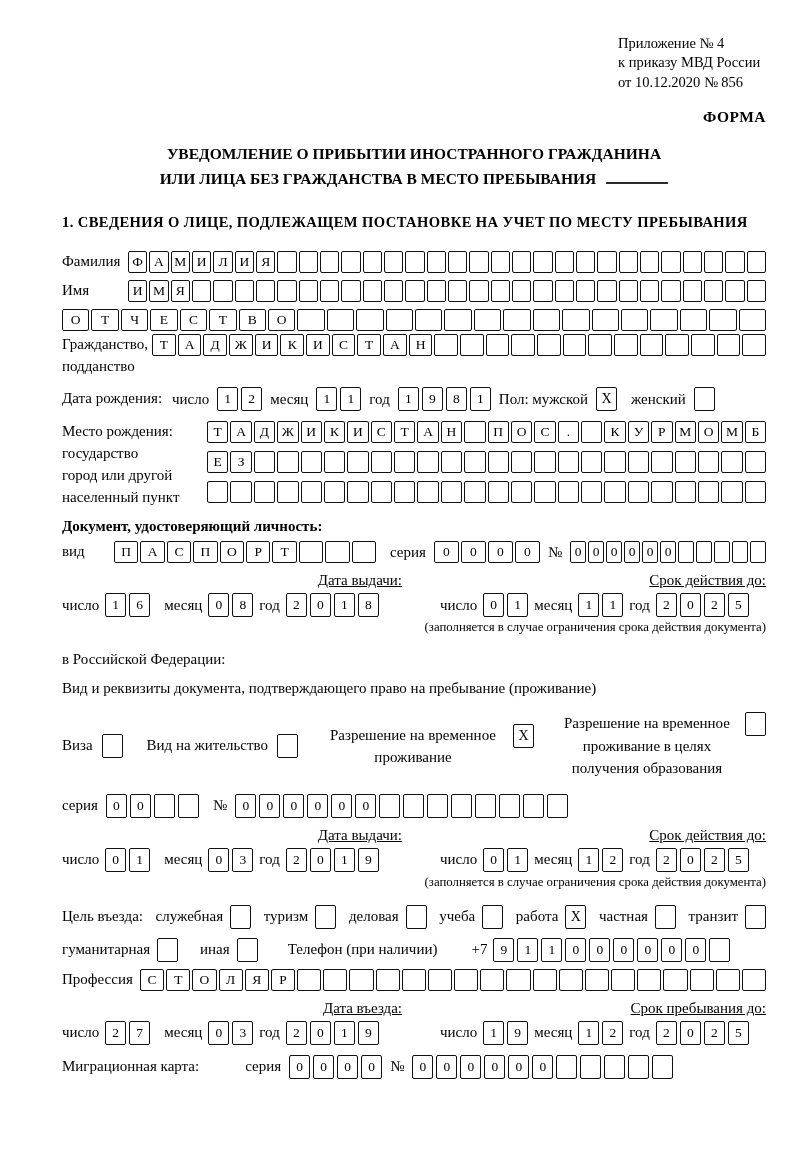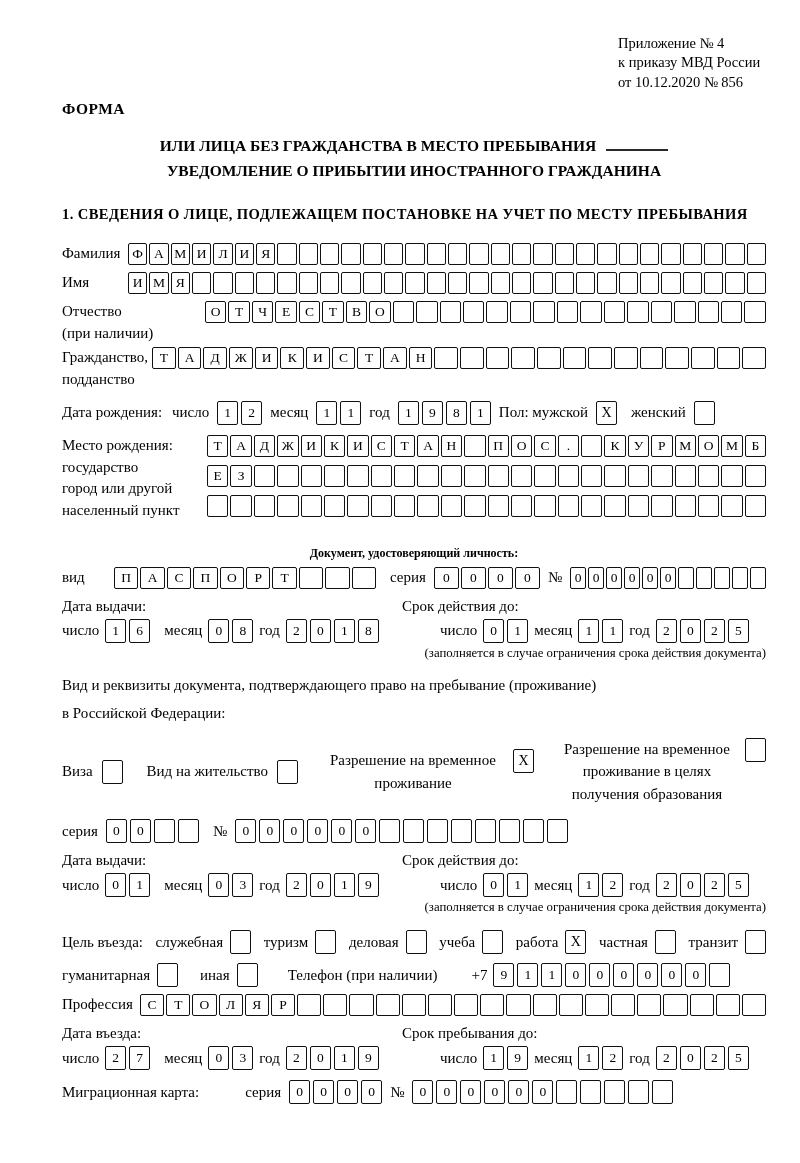--- a/index.html
+++ b/index.html
@@ -6,21 +6,21 @@
   html,body { background:#fff; }
   body {
     width:800px; height:1163px; overflow:hidden;
     color:#000; font-family:"Liberation Serif", serif; font-size:15px;
   }
   .page { padding:34px 34px 0 62px; width:800px; }
 
   
   .hdr { margin-left:556px; line-height:1.34; font-size:14.5px; }
   .hdr-sub { margin-top:5px; font-size:13.5px; line-height:1.34; }
-  .forma { font-weight:bold; font-size:15.5px; margin-top:8px; letter-spacing:.5px; }
+  .forma { text-align:right; font-weight:bold; font-size:15.5px; margin-top:16px; letter-spacing:.5px; }
 
   .title { text-align:center; font-weight:bold; font-size:15.5px; margin-top:16px; line-height:1.6; }
   .blank-line { display:inline-block; width:62px; border-bottom:2px solid #2a2a2a; margin-left:10px; vertical-align:baseline; }
 
   .sec-heading { font-weight:bold; font-size:14.6px; margin-top:22px; letter-spacing:.4px; }
 
   
   .frow { display:flex; align-items:center; margin-top:7px; }
   .frow.top { align-items:flex-start; }
   .lbl { flex:none; line-height:1.45; }
@@ -41,31 +41,31 @@
   }
 
   
   .inlinerow { display:flex; align-items:center; gap:8px; flex:1; }
   .inlinerow .t { flex:none; }
 
   
   .bp-lines { flex:1; display:flex; flex-direction:column; gap:8px; }
 
   
-  .doc-heading { text-align:center; font-weight:bold; font-size:12px; margin-top:24px; }
+  .doc-heading { font-weight:bold; font-size:15px; margin-top:10px; }
   .vid-cells { flex:0 0 262px; }
   .ser4 { flex:0 0 106px; }
   .numfill { flex:1; }
   .gap8 { width:8px; flex:none; } .gap14 { width:14px; flex:none; }
 
   
   .dates { display:flex; margin-top:9px; }
   .dcol-l { flex:0 0 340px; }
   .dcol-r { flex:1; }
-  .dhead { text-align:left; margin-bottom:4px; }
+  .dhead { text-align:right; margin-bottom:4px;text-decoration:underline; }
   .dg { display:flex; align-items:center; gap:6px; }
   .dg .t { flex:none; }
   .note { font-size:12.8px; text-align:right; margin-top:3px; }
 
   
   .res-opts { display:flex; margin-top:10px; align-items:center; justify-content:space-between; }
   .opt { display:flex; align-items:flex-start; gap:9px; }
   .opt .ot { line-height:1.5; }
   .opt .ctr { text-align:center; }
   .wopt3 { width:182px; } .wopt4 { width:178px; }
@@ -82,22 +82,22 @@
 
   <div class="hdr">
     <div>Приложение № 4</div>
     <div>к приказу МВД России</div>
     <div>от 10.12.2020 № 856</div>
   </div>
 
   <div class="forma">ФОРМА</div>
 
   <div class="title">
+    <div>УВЕДОМЛЕНИЕ О ПРИБЫТИИ ИНОСТРАННОГО ГРАЖДАНИНА</div>
     <div><span>ИЛИ ЛИЦА БЕЗ ГРАЖДАНСТВА В МЕСТО ПРЕБЫВАНИЯ</span><span class="blank-line"></span></div>
-    <div>УВЕДОМЛЕНИЕ О ПРИБЫТИИ ИНОСТРАННОГО ГРАЖДАНИНА</div>
   </div>
 
   <div class="sec-heading">1. СВЕДЕНИЯ О ЛИЦЕ, ПОДЛЕЖАЩЕМ ПОСТАНОВКЕ НА УЧЕТ ПО МЕСТУ ПРЕБЫВАНИЯ</div>
 
   <div class="frow" style="margin-top:20px;">
     <div class="lbl w66">Фамилия</div>
     <div class="cells">
         <span class="cell">Ф</span>
         <span class="cell">А</span>
         <span class="cell">М</span>
@@ -161,24 +161,20 @@
         <span class="cell"></span>
         <span class="cell"></span>
         <span class="cell"></span>
         <span class="cell"></span>
         <span class="cell"></span>
         <span class="cell"></span>
       </div>
   </div>
 
   <div class="frow top">
-    <div class="lbl w143">
-      <div>Отчество</div>
-      <div>(при наличии)</div>
-    </div>
     <div class="cells">
         <span class="cell">О</span>
         <span class="cell">Т</span>
         <span class="cell">Ч</span>
         <span class="cell">Е</span>
         <span class="cell">С</span>
         <span class="cell">Т</span>
         <span class="cell">В</span>
         <span class="cell">О</span>
         <span class="cell"></span>
@@ -434,22 +430,22 @@
             <span class="cell">0</span>
             <span class="cell">2</span>
             <span class="cell">5</span>
           </span>
       </div>
     </div>
   </div>
   <div class="note">(заполняется в случае ограничения срока действия документа)</div>
 
   <div style="margin-top:10px; line-height:1.9;">
+    <div>в Российской Федерации:</div>
     <div>Вид и реквизиты документа, подтверждающего право на пребывание (проживание)</div>
-    <div>в Российской Федерации:</div>
   </div>
 
   <div class="res-opts">
     <div class="opt">
       <span class="ot">Виза</span>
       <span class="cbox"></span>
     </div>
     <div class="opt">
       <span class="ot">Вид на жительство</span>
       <span class="cbox"></span>

